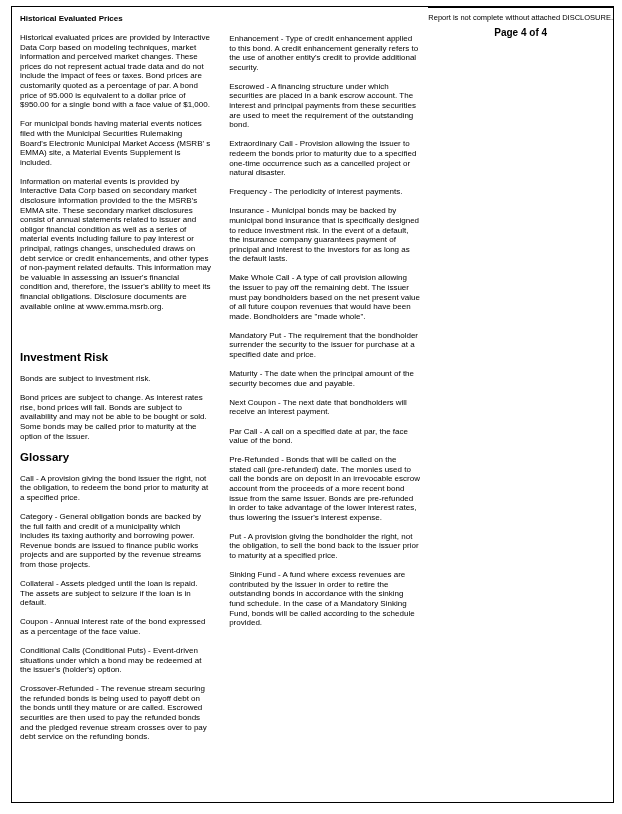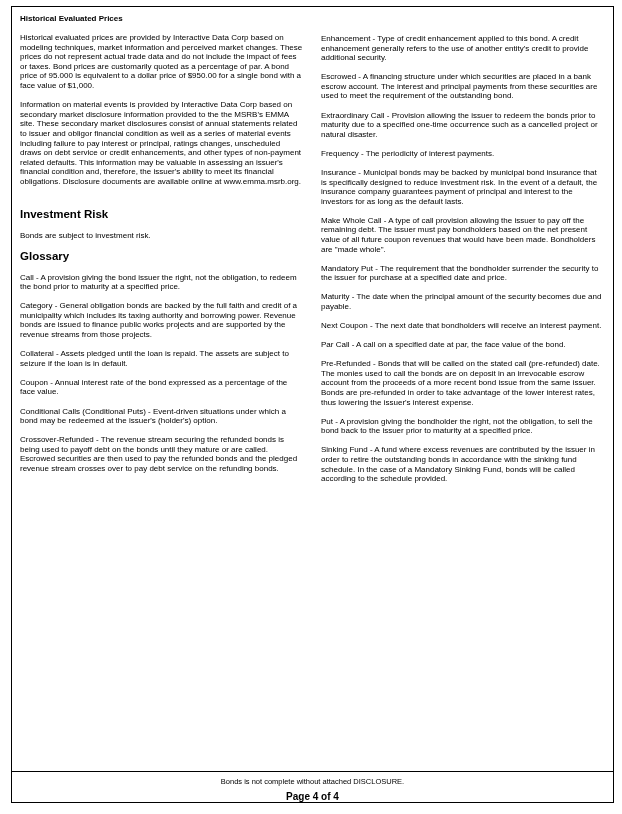--- a/index.html
+++ b/index.html
@@ -17,21 +17,21 @@
   .page {
     position: absolute;
     left: 11px;
     top: 6px;
     width: 603px;
     height: 797px;
     border: 1px solid #000000;
     box-sizing: border-box;
     background: #ffffff;
     display: flex;
-    flex-direction: column;
+    flex-direction: row;
   }
   .content {
     flex: 1;
     display: flex;
     padding: 7px 8px 0 8px;
     gap: 18px;
     overflow: hidden;
   }
   .col {
     width: 283px;
@@ -43,21 +43,21 @@
   }
   .block { margin: 0 0 9.5px 0; }
   .block.p { font-weight: normal; }
   .block.h2 { font-weight: bold; }
   .block.h1 {
     font-weight: bold;
     font-size: 11.5px;
     line-height: 13px;
     margin: 6px 0 10px 0;
   }
-  .block[data-name="heading-investment-risk"] { margin-top: 21px; }
+  .block[data-name="heading-investment-risk"] { margin-top: 40px; }
   .footer {
     border-top: 1px solid #000000;
     height: 31px;
     box-sizing: border-box;
     text-align: center;
     padding-top: 6px;
   }
   .footer .disclosure {
     font-size: 7.5px;
     line-height: 8px;
@@ -70,23 +70,25 @@
   }
 </style>
 </head>
 <body>
 
 <div class="page" data-name="document-page">
   <div class="content" data-name="document-content">
     <div class="col left" data-name="left-column">
         <div class="block h2" data-name="heading-historical-evaluated-prices">Historical Evaluated Prices</div>
         <div class="block p" data-name="paragraph-historical-evaluated-prices">Historical evaluated prices are provided by Interactive Data Corp based on modeling techniques, market information and perceived market changes. These prices do not represent actual trade data and do not include the impact of fees or taxes. Bond prices are customarily quoted as a percentage of par. A bond price of 95.000 is equivalent to a dollar price of $950.00 for a single bond with a face value of $1,000.</div>
+        <div class="block p" data-name="paragraph-material-events-1">For municipal bonds having material events notices filed with the Municipal Securities Rulemaking Board's Electronic Municipal Market Access (MSRB' s EMMA) site, a Material Events Supplement is included.</div>
         <div class="block p" data-name="paragraph-material-events-2">Information on material events is provided by Interactive Data Corp based on secondary market disclosure information provided to the the MSRB's EMMA site. These secondary market disclosures consist of annual statements related to issuer and obligor financial condition as well as a series of material events including failure to pay interest or principal, ratings changes, unscheduled draws on debt service or credit enhancements, and other types of non-payment related defaults. This information may be valuable in assessing an issuer's financial condition and, therefore, the issuer's ability to meet its financial obligations. Disclosure documents are available online at www.emma.msrb.org.</div>
         <div class="block h1" data-name="heading-investment-risk">Investment Risk</div>
         <div class="block p" data-name="paragraph-investment-risk-1">Bonds are subject to investment risk.</div>
+        <div class="block p" data-name="paragraph-investment-risk-2">Bond prices are subject to change. As interest rates rise, bond prices will fall. Bonds are subject to availability and may not be able to be bought or sold. Some bonds may be called prior to maturity at the option of the issuer.</div>
         <div class="block h1" data-name="heading-glossary">Glossary</div>
         <div class="block p" data-name="glossary-term-call">Call - A provision giving the bond issuer the right, not the obligation, to redeem the bond prior to maturity at a specified price.</div>
         <div class="block p" data-name="glossary-term-category">Category - General obligation bonds are backed by the full faith and credit of a municipality which includes its taxing authority and borrowing power. Revenue bonds are issued to finance public works projects and are supported by the revenue streams from those projects.</div>
         <div class="block p" data-name="glossary-term-collateral">Collateral - Assets pledged until the loan is repaid. The assets are subject to seizure if the loan is in default.</div>
         <div class="block p" data-name="glossary-term-coupon">Coupon - Annual interest rate of the bond expressed as a percentage of the face value.</div>
         <div class="block p" data-name="glossary-term-conditional-calls">Conditional Calls (Conditional Puts) - Event-driven situations under which a bond may be redeemed at the issuer's (holder's) option.</div>
         <div class="block p" data-name="glossary-term-crossover-refunded">Crossover-Refunded - The revenue stream securing the refunded bonds is being used to payoff debt on the bonds until they mature or are called. Escrowed securities are then used to pay the refunded bonds and the pledged revenue stream crosses over to pay debt service on the refunding bonds.</div>
       </div>
     <div class="col right" data-name="right-column">
         <div class="block p" data-name="glossary-term-enhancement">Enhancement - Type of credit enhancement applied to this bond. A credit enhancement generally refers to the use of another entity's credit to provide additional security.</div>
@@ -98,16 +100,16 @@
         <div class="block p" data-name="glossary-term-mandatory-put">Mandatory Put - The requirement that the bondholder surrender the security to the issuer for purchase at a specified date and price.</div>
         <div class="block p" data-name="glossary-term-maturity">Maturity - The date when the principal amount of the security becomes due and payable.</div>
         <div class="block p" data-name="glossary-term-next-coupon">Next Coupon - The next date that bondholders will receive an interest payment.</div>
         <div class="block p" data-name="glossary-term-par-call">Par Call - A call on a specified date at par, the face value of the bond.</div>
         <div class="block p" data-name="glossary-term-pre-refunded">Pre-Refunded - Bonds that will be called on the stated call (pre-refunded) date. The monies used to call the bonds are on deposit in an irrevocable escrow account from the proceeds of a more recent bond issue from the same issuer. Bonds are pre-refunded in order to take advantage of the lower interest rates, thus lowering the issuer's interest expense.</div>
         <div class="block p" data-name="glossary-term-put">Put - A provision giving the bondholder the right, not the obligation, to sell the bond back to the issuer prior to maturity at a specified price.</div>
         <div class="block p" data-name="glossary-term-sinking-fund">Sinking Fund - A fund where excess revenues are contributed by the issuer in order to retire the outstanding bonds in accordance with the sinking fund schedule. In the case of a Mandatory Sinking Fund, bonds will be called according to the schedule provided.</div>
       </div>
   </div>
   <div class="footer" data-name="page-footer">
-    <div class="disclosure" data-name="disclosure-note">Bonds is not complete without attached DISCLOSURE.</div>
+    <div class="disclosure" data-name="disclosure-note">Report is not complete without attached DISCLOSURE.</div>
     <div class="pagenum" data-name="page-number">Page 4 of 4</div>
   </div>
 </div>
 
 </body></html>

